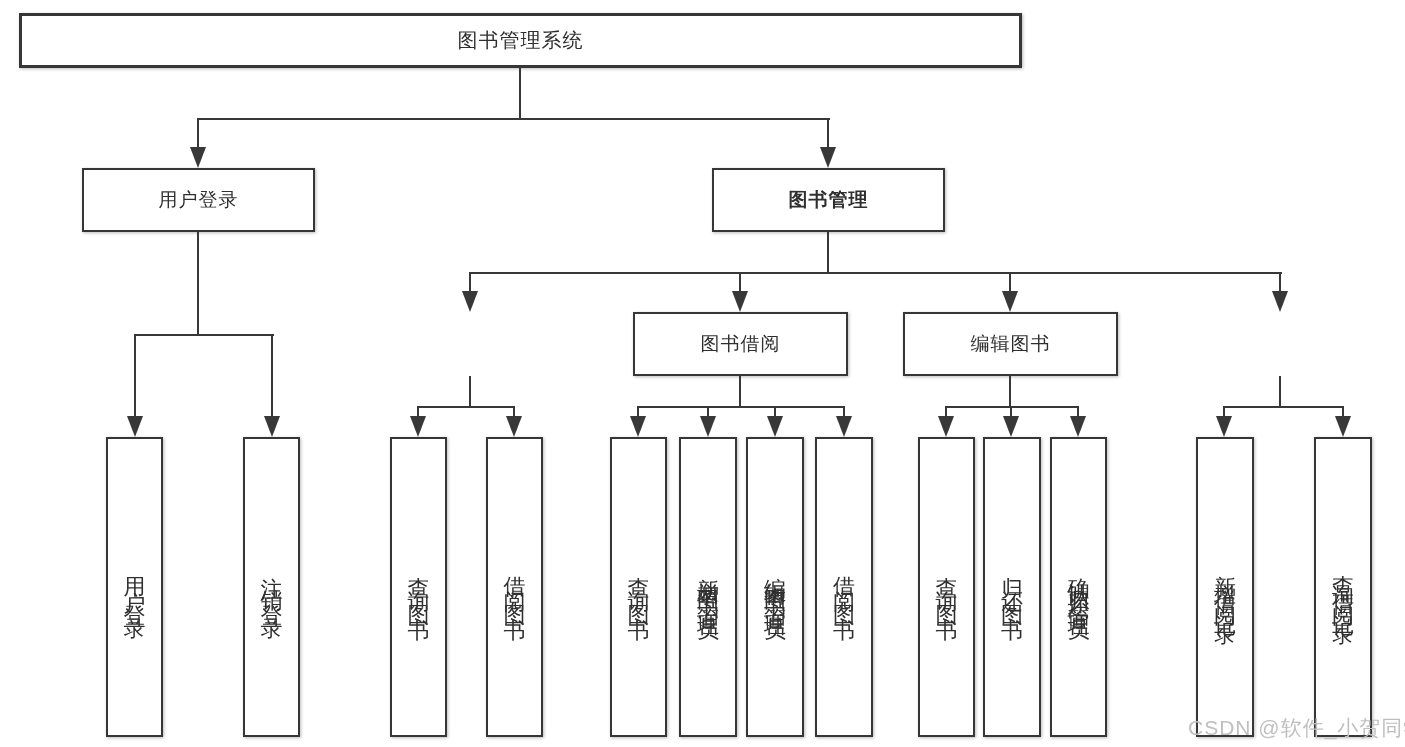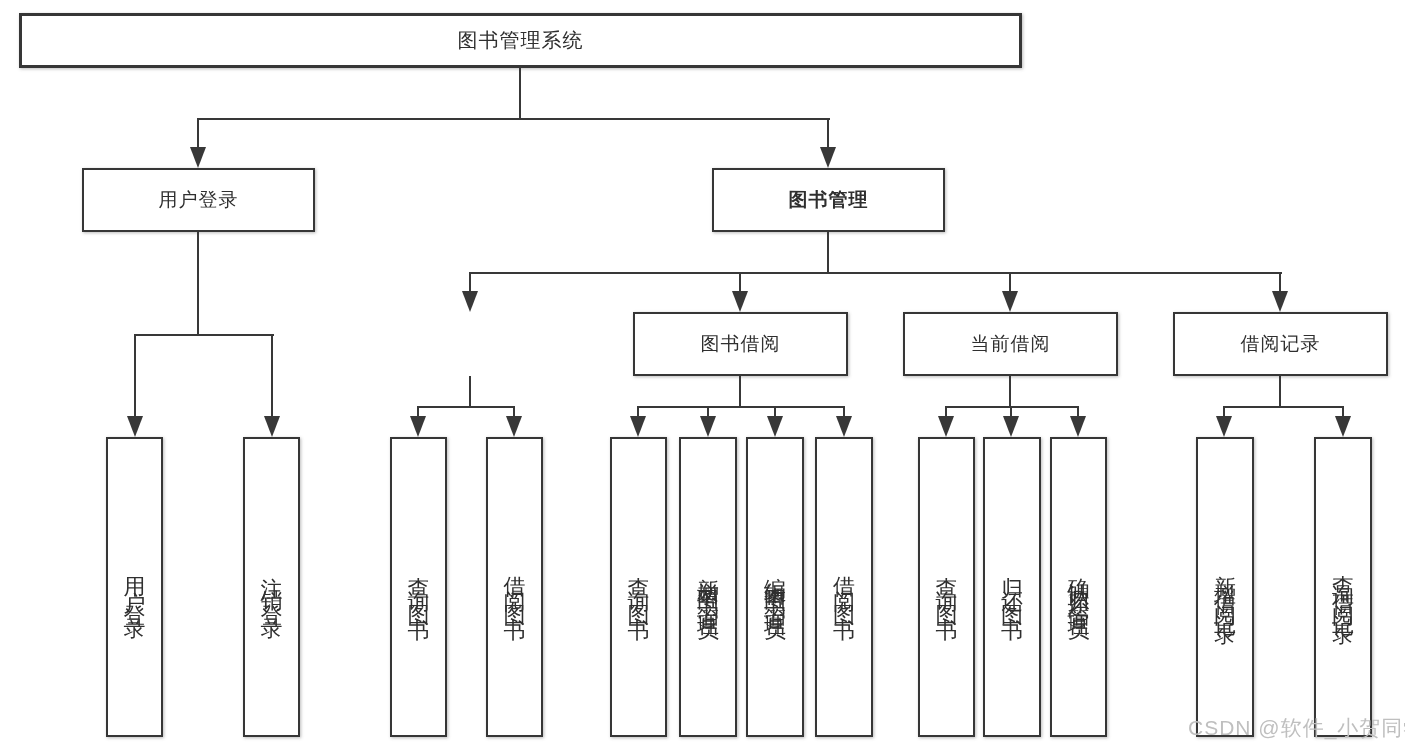--- a/index.html
+++ b/index.html
@@ -50,26 +50,23 @@
   <div class="box" style="left:712px;top:168px;width:233px;height:64px;font-weight:bold;">
     <span>图书管理</span>
   </div>
 
 
   <div class="box" style="left:633px;top:312px;width:215px;height:64px;">
     <span>图书借阅</span>
   </div>
 
   <div class="box" style="left:903px;top:312px;width:215px;height:64px;">
-    <span>当前借阅</span>
+    <span>编辑图书</span>
   </div>
 
-  <div class="box" style="left:1173px;top:312px;width:215px;height:64px;">
-    <span>借阅记录</span>
-  </div>
 
   <div class="box" style="left:106px;top:437px;width:57px;height:300px;">
     <span class="leaf-text ls4">用户登录</span>
   </div>
   <div class="box" style="left:243px;top:437px;width:57px;height:300px;">
     <span class="leaf-text ls4">注销登录</span>
   </div>
 
   <div class="box" style="left:390px;top:437px;width:57px;height:300px;">
     <span class="leaf-text ls4">查询图书</span>

